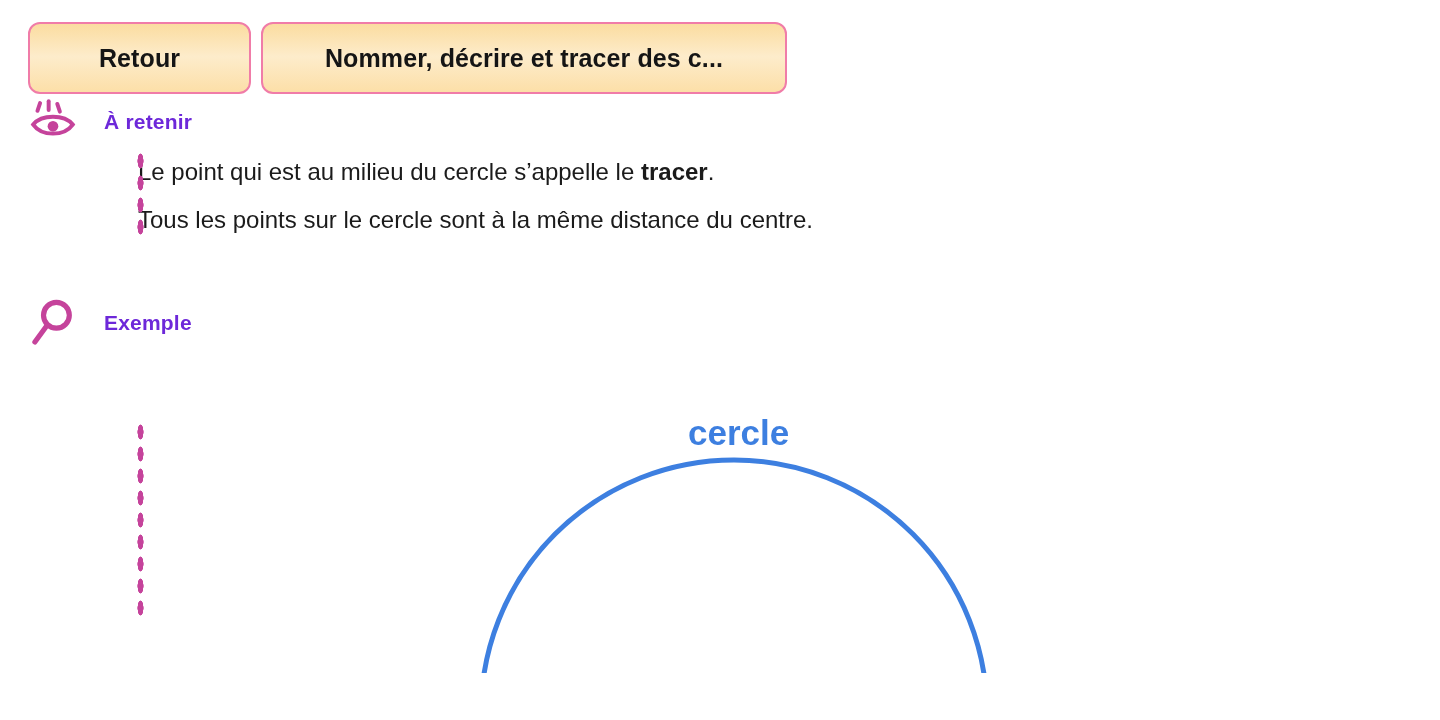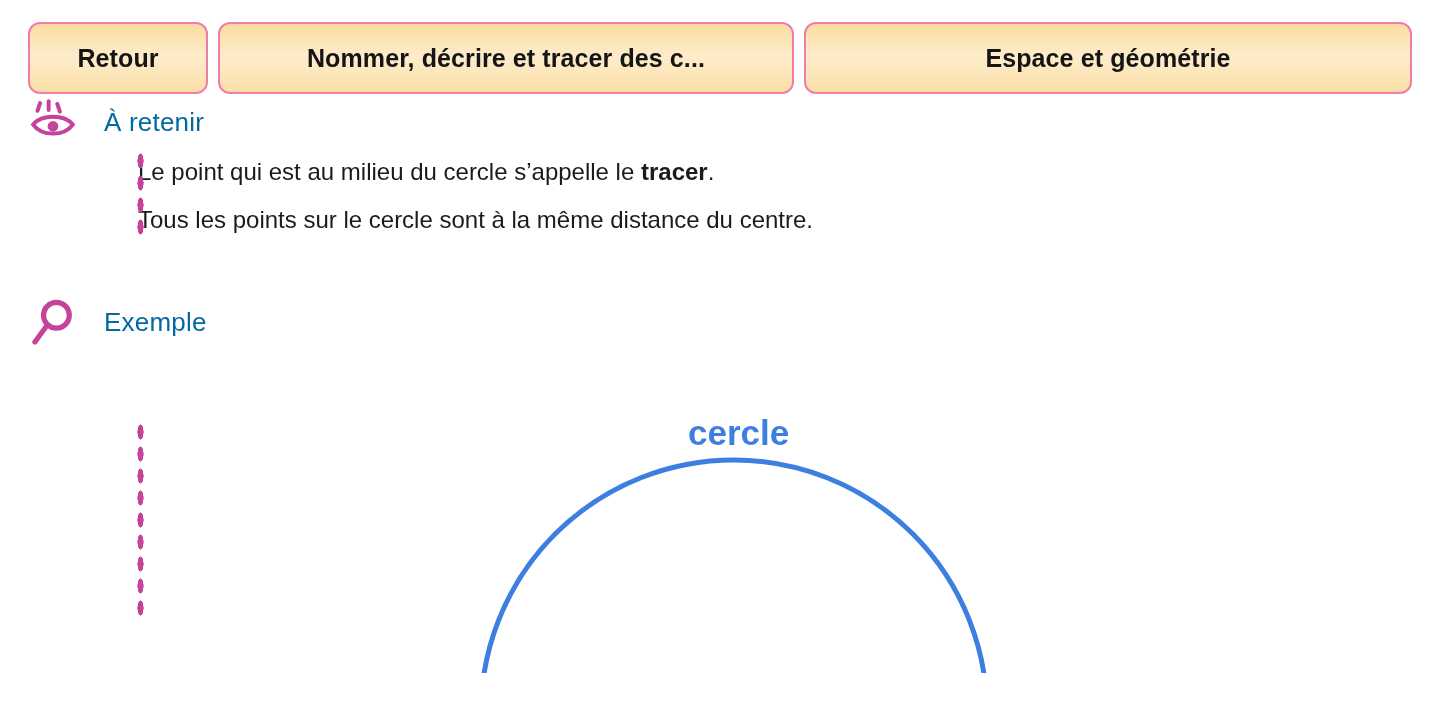--- a/index.html
+++ b/index.html
@@ -30,22 +30,22 @@
     justify-content: center;
     color: #151515;
     font-size: 25px;
     font-weight: bold;
     letter-spacing: 0.1px;
     box-sizing: border-box;
     padding: 0 18px;
     white-space: nowrap;
     overflow: hidden;
   }
-  .tab-back { width: 180px; }
-  .tab-title { width: 576px; text-align: right; }
+  .tab-back { width: 223px; }
+  .tab-title { width: 526px; text-align: right; }
   .tab-title .label {
     overflow: hidden;
     text-overflow: ellipsis;
     white-space: nowrap;
     display: block;
     max-width: 100%;
   }
   .tab-domain { flex: 1; }
 
   
@@ -64,23 +64,23 @@
     gap: 14px;
     height: 56px;
   }
   .section-head .ico {
     width: 62px;
     display: flex;
     align-items: center;
     justify-content: center;
   }
   .section-head .title {
-    color: #0369a1;
-    font-size: 26px;
-    font-weight: normal;
+    color: #6d28d9;
+    font-size: 21px;
+    font-weight: bold;
     letter-spacing: 0.2px;
   }
 
   
   .dotted {
     position: absolute;
     width: 9px;
     background-image: radial-gradient(#c5439b 46%, rgba(0,0,0,0) 50%);
     background-size: 9px 22px;
     background-repeat: repeat-y;
@@ -115,23 +115,20 @@
 </style>
 </head>
 <body>
 
 <div class="tabbar">
   <div class="tab tab-back">
     <span class="label">Retour</span>
   </div>
   <div class="tab tab-title">
     <span class="label">Nommer, décrire et tracer des c...</span>
-  </div>
-  <div class="tab tab-domain">
-    <span class="label">Espace et géométrie</span>
   </div>
 </div>
 
 <div class="content">
 
   <div class="section">
     <div class="section-head">
       <span class="ico">
         <svg width="72" height="56" viewBox="0 0 72 56" aria-hidden="true">
           <g stroke="#c5439b" stroke-width="4.6" fill="none" stroke-linecap="round">

